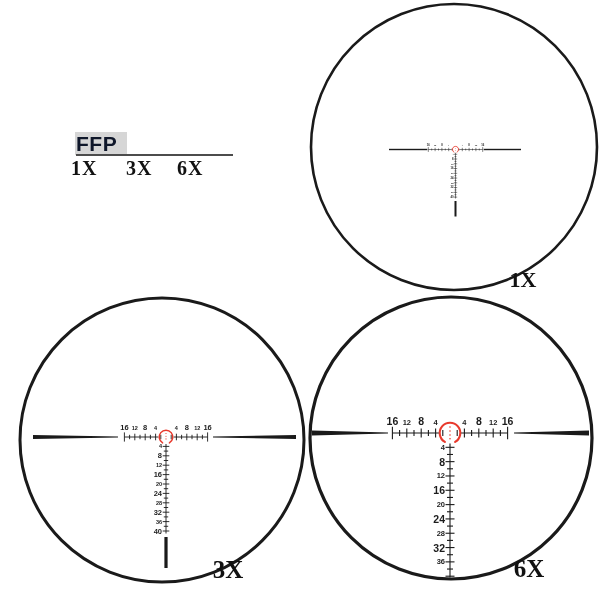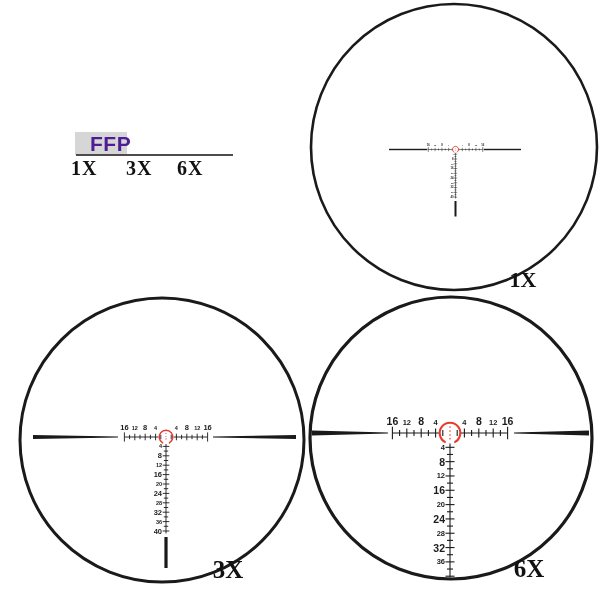--- a/index.html
+++ b/index.html
@@ -1,21 +1,21 @@
 <!DOCTYPE html>
 <html><head>
 <meta charset="utf-8">
 <style>
   html,body{margin:0;padding:0;background:#ffffff;}
   .canvas{position:relative;width:600px;height:600px;background:#ffffff;overflow:hidden;
           font-family:"Liberation Sans",sans-serif;}
   #scene{position:absolute;left:0;top:0;}
   .ffp-box{position:absolute;left:75px;top:132px;width:52px;height:23px;background:#d6d6d6;}
-  .ffp-box span{display:block;line-height:23px;padding-left:15px;font:700 21px "Liberation Sans",sans-serif;
-                color:#4c1d95;letter-spacing:0.5px;}
+  .ffp-box span{display:block;line-height:23px;padding-left:1px;font:700 21px "Liberation Sans",sans-serif;
+                color:#0f172a;letter-spacing:0.5px;}
   .ffp-underline{position:absolute;left:76px;top:154px;width:157px;height:2px;background:#4c4c4c;}
   .mag{position:absolute;top:157px;font:700 20px "Liberation Serif",serif;color:#111;letter-spacing:1px;}
   .mag.m1{left:71px;} .mag.m2{left:126px;} .mag.m3{left:177px;}
 </style>
 </head>
 <body>
 
 <div class="canvas">
   <div class="ffp-box">
     <span>FFP</span>

